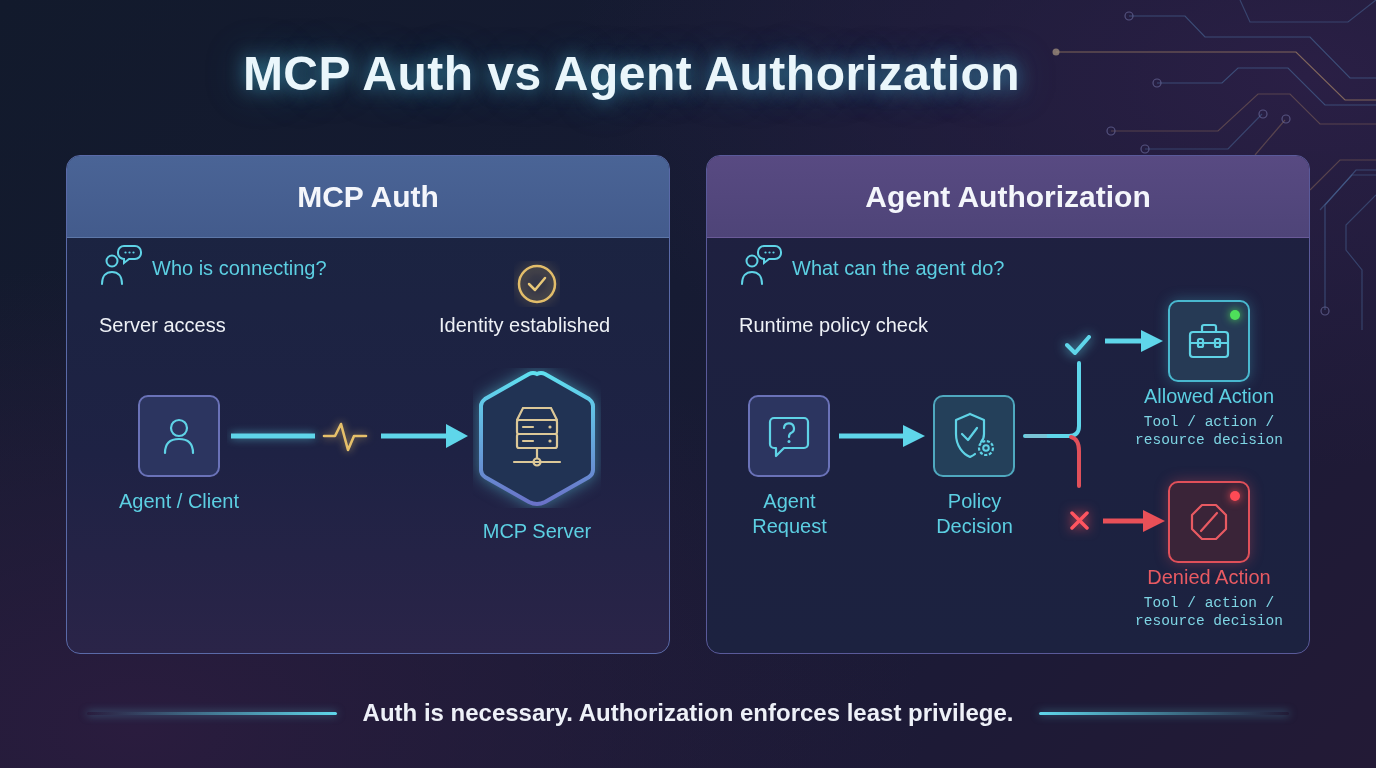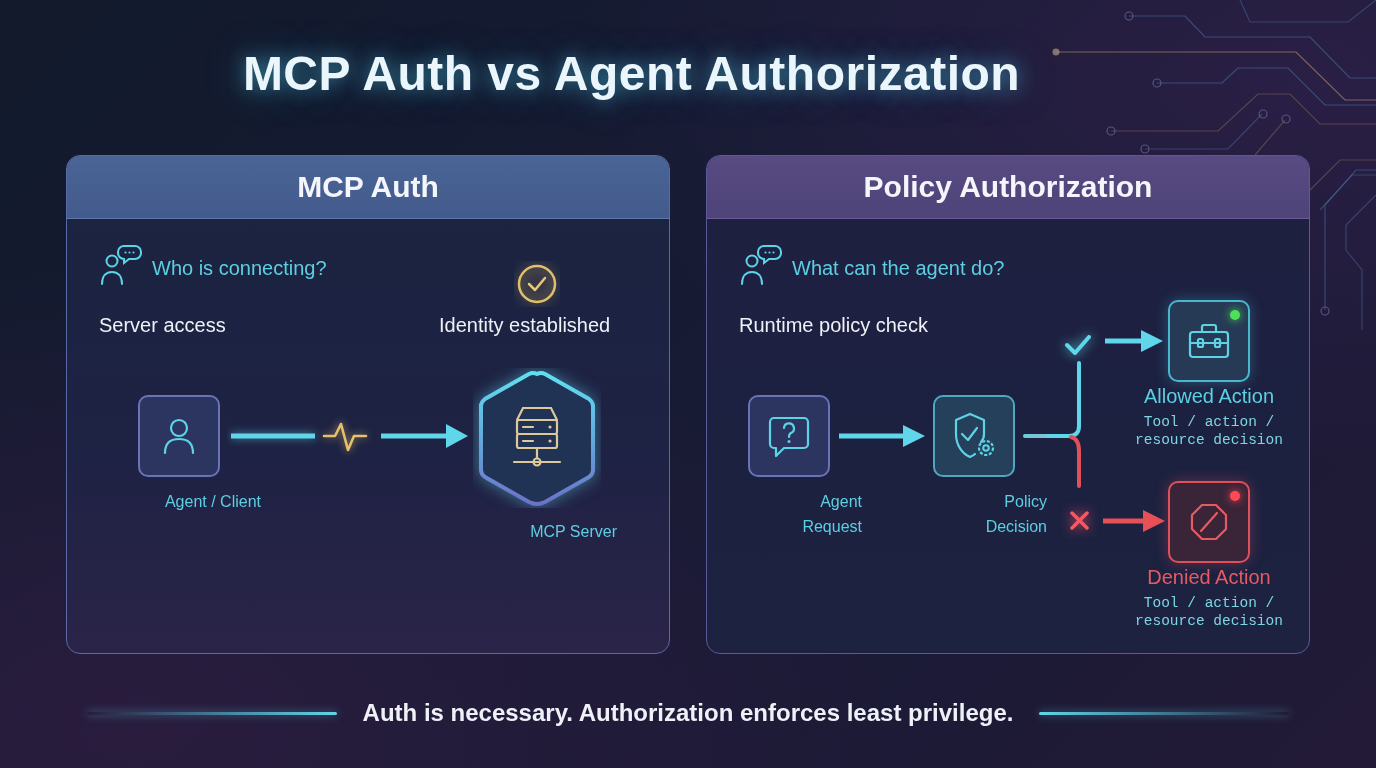--- a/index.html
+++ b/index.html
@@ -26,30 +26,30 @@
   }
   .panel.left {
     left: 66px; border-color: #5a6aa8;
     background: linear-gradient(180deg, #1a2440 0%, #1e2244 60%, #2a2448 100%);
   }
   .panel.right {
     left: 706px; border-color: #5a5a9a;
     background: linear-gradient(180deg, #1f2040 0%, #1c2140 60%, #1c2240 100%);
   }
   .panel-header {
-    height: 63px; display: flex; align-items: center; justify-content: center;
+    height: 82px; display: flex; align-items: center; justify-content: center;
     font-size: 30px; font-weight: 700; color: #f4f6fb;
   }
   .panel.left .panel-header { background: linear-gradient(180deg, #4a6496, #435b8c); border-bottom: 1px solid #5d77a8; }
   .panel.right .panel-header { background: linear-gradient(180deg, #584a82, #4e4478); border-bottom: 1px solid #6a5a98; }
 
   .abs { position: absolute; }
   .q-text { font-size: 20px; color: #5ccfe2; }
   .plain { font-size: 20px; color: #eef1f6; }
-  .node-label { font-size: 16px; color: #5ccfe2; text-align: right; line-height: 25px; }
+  .node-label { font-size: 20px; color: #5ccfe2; text-align: center; line-height: 25px; }
   .sub-label { font-size: 14.5px; color: #7ed5e4; text-align: center; line-height: 18px; font-family: Liberation Mono, monospace; }
   .denied-label { font-size: 20px; color: #e85a62; text-align: center; }
   .allowed-label { font-size: 20px; color: #5ccfe2; text-align: center; }
 
   .icon-box {
     position: absolute; width: 82px; height: 82px; border-radius: 10px;
     display: flex; align-items: center; justify-content: center;
   }
   .box-purple { background: #2c3560; border: 2px solid #6a72b8; }
   .box-teal { background: #24405a; border: 2px solid #4fa8bf; }
@@ -158,21 +158,21 @@
     </g>
     <g fill="#dcc898">
         <circle cx="77" cy="59" r="1.6"></circle>
         <circle cx="77" cy="73" r="1.6"></circle>
       </g>
   </svg>
   <div class="abs node-label" style="left:390px;top:363px;width:160px;">MCP Server</div>
 </div>
 
 <div class="panel right">
-  <div class="panel-header">Policy Authorization</div>
+  <div class="panel-header">Agent Authorization</div>
 
   <svg class="abs" style="left:30px;top:84px;" width="48" height="48" viewBox="0 0 48 48">
     <g fill="none" stroke="#5fd3e6" stroke-width="2" stroke-linecap="round">
       <circle cx="15" cy="21" r="5.5"></circle>
       <path d="M5 44 C5 36 9 32 15 32 C21 32 25 36 25 44"></path>
       <path d="M27 6 h11 a6 6 0 0 1 6 6 v1 a6 6 0 0 1 -6 6 h-6 l-5 4 v-4 a6 6 0 0 1 -6 -6 v-1 a6 6 0 0 1 6 -6z"></path>
     </g>
     <g fill="#5fd3e6">
         <circle cx="28.5" cy="12.5" r="1.1"></circle>
         <circle cx="32.5" cy="12.5" r="1.1"></circle>

